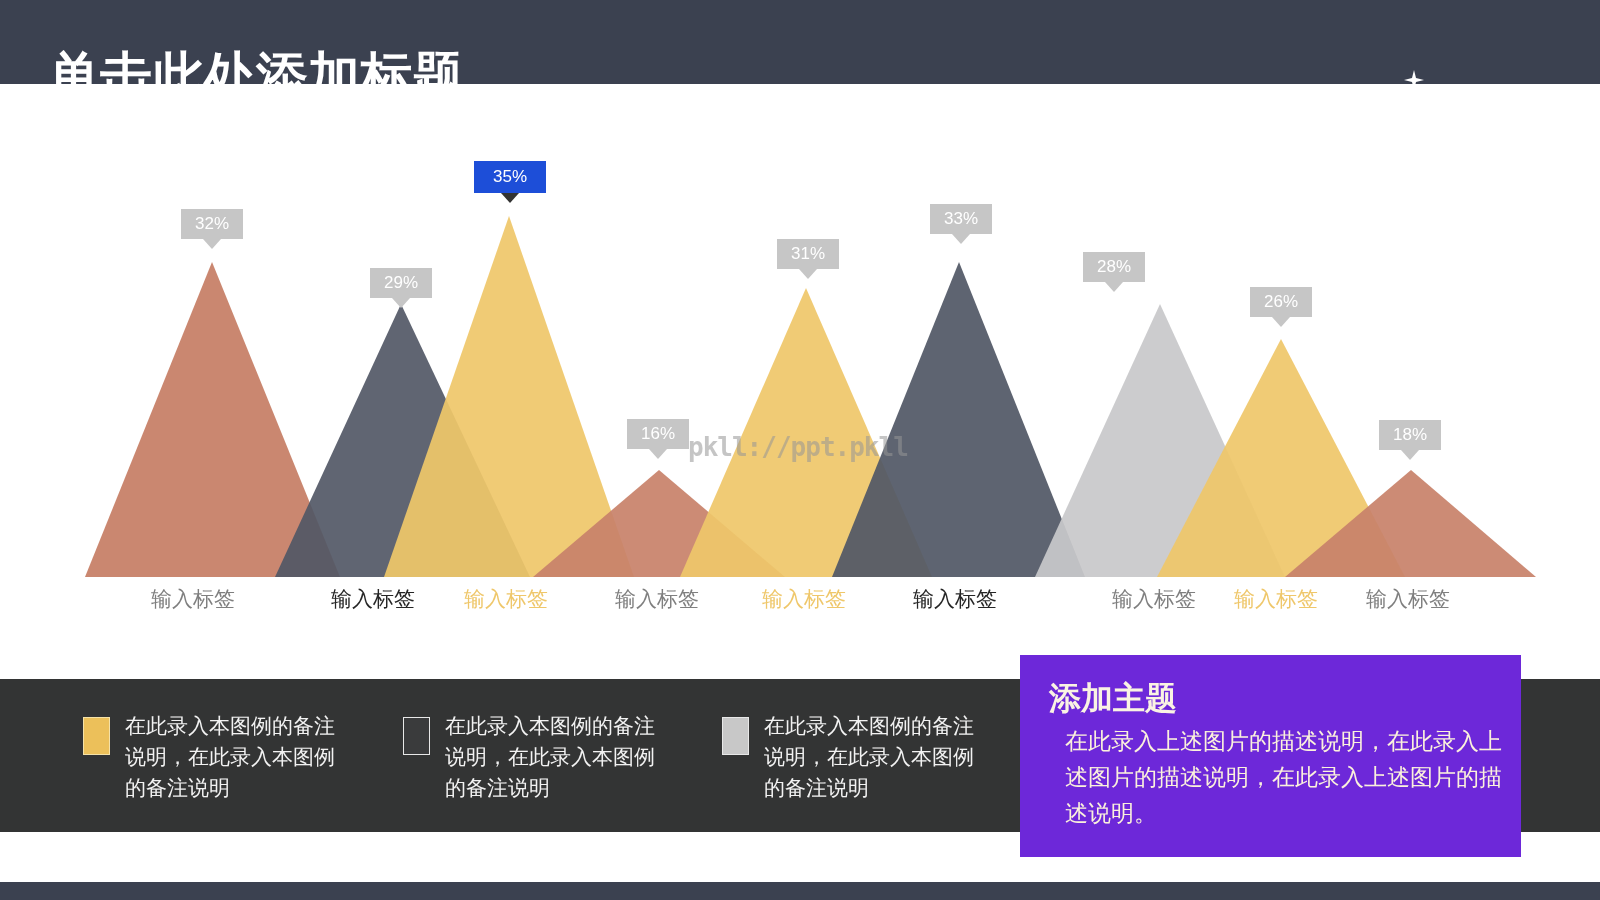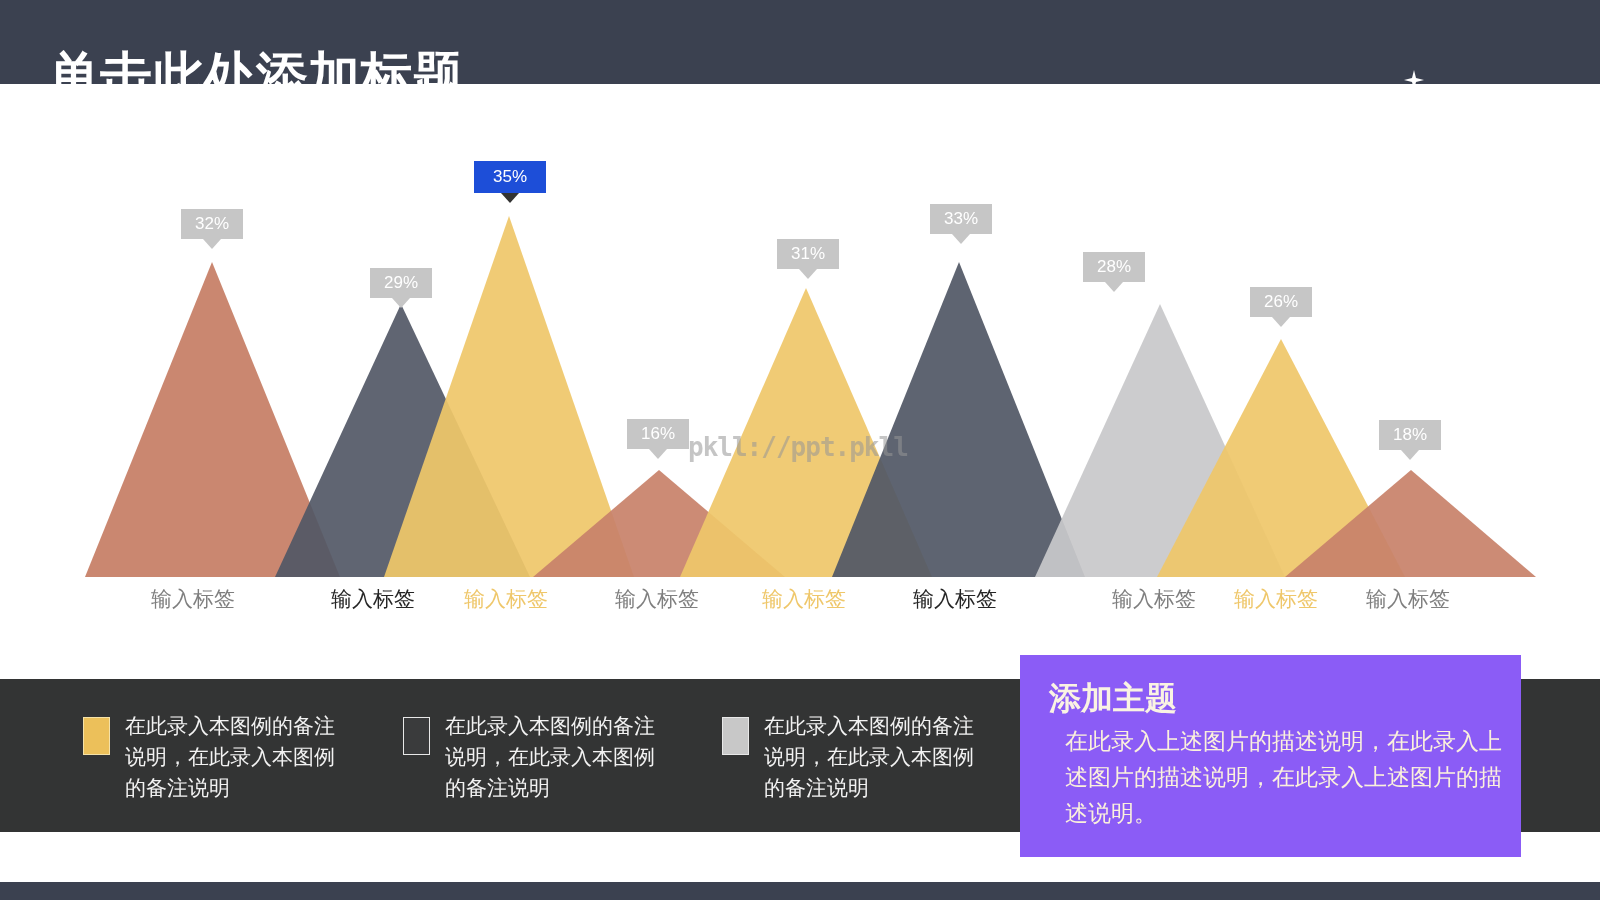--- a/index.html
+++ b/index.html
@@ -47,21 +47,21 @@
   }
   .legend-item { position: absolute; top: 38px; width: 300px; }
   .legend-swatch { position: absolute; left: 0; top: 0; width: 27px; height: 38px; }
   .legend-text {
     position: absolute; left: 42px; top: -6px; width: 220px;
     color: #f2f2f2; font-size: 21px; line-height: 31px;
   }
 
   .topic-box {
     position: absolute; left: 1020px; top: 655px; width: 501px; height: 202px;
-    background: #8b5cf6;
+    background: #6d28d9;
   }
   .topic-title {
     position: absolute; left: 29px; top: 22px; font-size: 32px; font-weight: bold; color: #faf3e3;
   }
   .topic-desc {
     position: absolute; left: 29px; top: 68px; width: 440px;
     font-size: 23px; line-height: 36px; color: #fbf1dc; margin-left: 16px;
   }
 
   .footer { position: absolute; left: 0; top: 882px; width: 1600px; height: 18px; background: #3b4150; }

